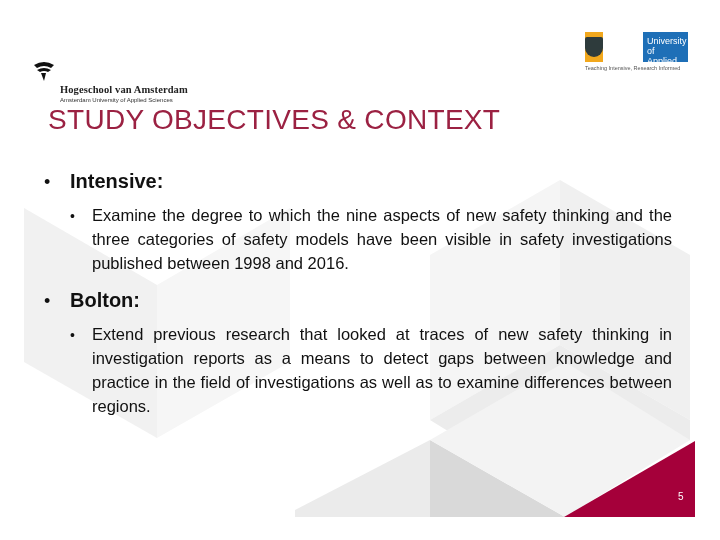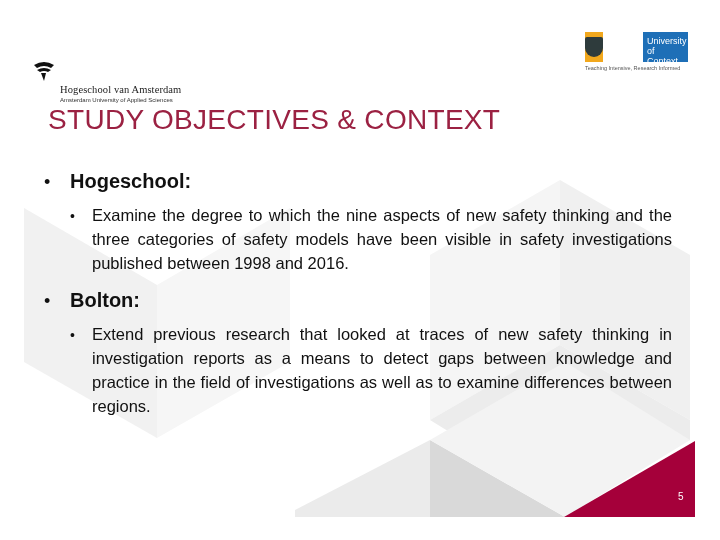--- a/index.html
+++ b/index.html
@@ -5,21 +5,21 @@
   html, body { margin: 0; padding: 0; }
   body {
     width: 720px; height: 540px; overflow: hidden; background: #ffffff;
     font-family: "Liberation Sans", sans-serif; position: relative;
   }
   .slide { position: absolute; left: 0; top: 0; width: 720px; height: 540px; }
   .bg-shapes { position: absolute; left: 0; top: 0; width: 720px; height: 540px; z-index: 0; }
 
   .logo-hva { position: absolute; left: 33px; top: 37px; display: flex; align-items: center; z-index: 2; }
   .logo-hva .mark { width: 22px; height: 22px; margin-right: 5px; }
-  .logo-hva .t1 { font-family: "Liberation Serif", serif; font-weight: normal; font-size: 10.5px; color: #222; line-height: 12px; letter-spacing: 0.1px; margin-top: 47px; }
+  .logo-hva .t1 { font-family: "Liberation Serif", serif; font-weight: bold; font-size: 10.5px; color: #222; line-height: 12px; letter-spacing: 0.1px; margin-top: 47px; }
   .logo-hva .t2 { font-size: 6px; color: #333; line-height: 8px; }
 
   .logo-bolton { position: absolute; left: 585px; top: 32px; z-index: 2; }
   .logo-bolton .box { width: 102px; height: 30px; display: flex; }
   .logo-bolton .crest-wrap { width: 28px; height: 30px; background: #f2a81d; display: flex; align-items: center; justify-content: center; }
   .logo-bolton .crest { width: 18px; height: 20px; background: #2e3b3c; border-radius: 2px 2px 9px 9px; }
   .logo-bolton .name { width: 58px; height: 30px; background: #1e6fb7; color: #fff; font-size: 9px; line-height: 10px; padding: 4px 0 0 4px; box-sizing: border-box; margin-left: 40px; }
   .logo-bolton .swoosh-wrap { width: 16px; height: 30px; background: #1e6fb7; position: relative; overflow: hidden; }
   .logo-bolton .tag { font-size: 5.5px; color: #555; margin-top: 3px; white-space: nowrap; }
 
@@ -67,37 +67,37 @@
     </div>
   </div>
 
   <div class="logo-bolton">
     <div class="box">
       <div class="crest-wrap">
           <div class="crest"></div>
         </div>
       <div class="name">
         <div>University</div>
-        <div>of Context</div>
+        <div>of Applied</div>
       </div>
       <div class="swoosh-wrap">
         <svg width="16" height="30" viewBox="0 0 16 30">
           <path d="M2 0 Q14 14 4 30 L8 30 Q16 14 6 0 Z" fill="#f2a81d"></path>
         </svg>
       </div>
     </div>
     <div class="tag">Teaching Intensive, Research Informed</div>
   </div>
 
   <div class="title">STUDY OBJECTIVES &amp; CONTEXT</div>
 
   <div class="content">
     <div class="l1">
       <span class="bullet">•</span>
-      <span>Hogeschool:</span>
+      <span>Intensive:</span>
     </div>
     <div class="l2">
       <span class="bullet">•</span>
       <span class="text">Examine the degree to which the nine aspects of new safety thinking and the three categories of safety models have been visible in safety investigations published between 1998 and 2016.</span>
     </div>
 
     <div class="l1">
       <span class="bullet">•</span>
       <span>Bolton:</span>
     </div>

